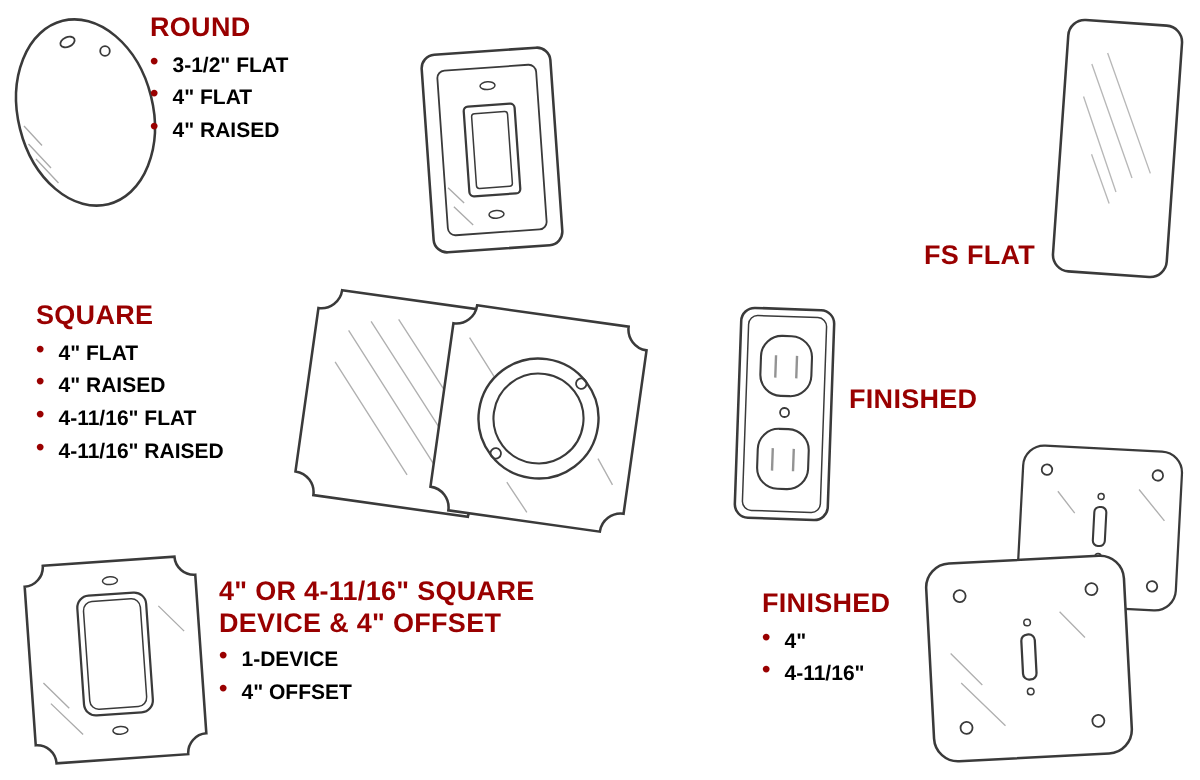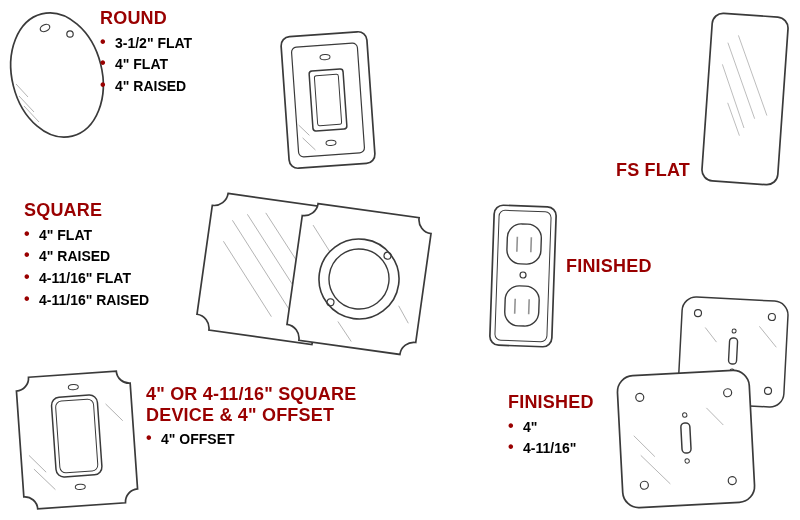--- a/index.html
+++ b/index.html
@@ -136,20 +136,21 @@
       <ellipse cx="65" cy="21" rx="5" ry="2.6" fill="none" stroke="#3a3a3a" stroke-width="1"></ellipse>
       <ellipse cx="65" cy="121" rx="5" ry="2.6" fill="none" stroke="#3a3a3a" stroke-width="1"></ellipse>
       <path d="M20 100 L40 122 M16 86 L32 104 M96 40 L112 58" stroke="#ababab" stroke-width="0.9" fill="none"></path>
     </g>
   </svg>
 
   <div class="label-block" style="left:146px; top:384px;">
     <div class="heading">4" OR 4-11/16" SQUARE</div>
     <div class="heading">DEVICE &amp; 4" OFFSET</div>
     <ul class="spec-list">
+      <li>1-DEVICE</li>
       <li>4" OFFSET</li>
     </ul>
   </div>
 
   <div class="label-block" style="left:508px; top:392px;">
     <div class="heading">FINISHED</div>
     <ul class="spec-list">
       <li>4"</li>
       <li>4-11/16"</li>
     </ul>

